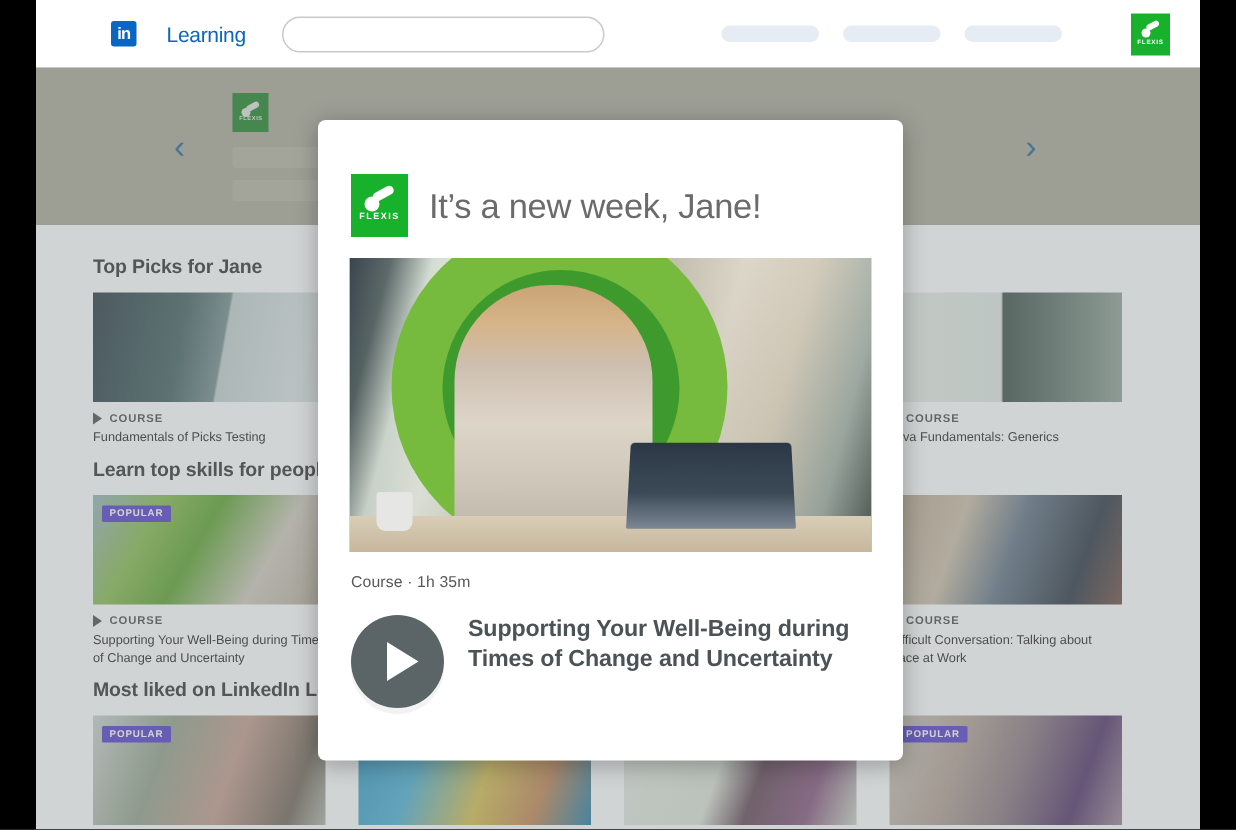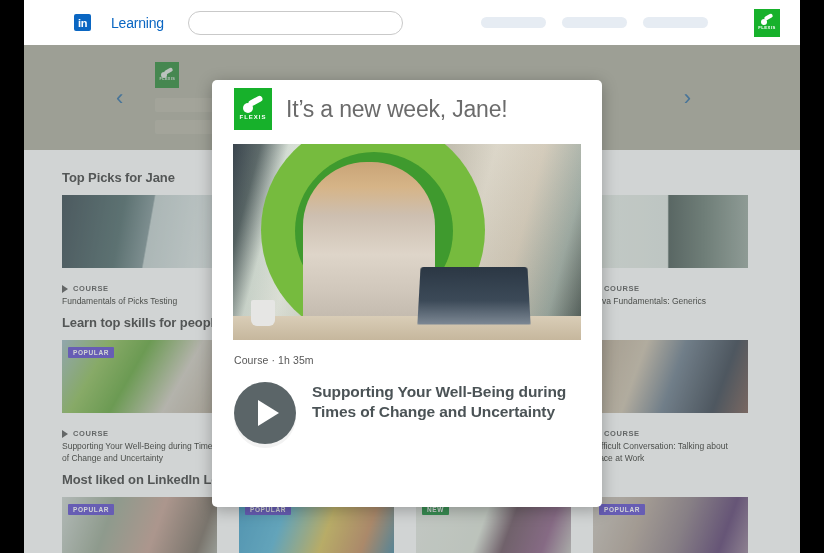--- a/index.html
+++ b/index.html
@@ -162,21 +162,21 @@
   }
   .card { width: 155px; }
   .thumb {
     position: relative;
     width: 155px; height: 73px;
     overflow: hidden;
     background: #cfd3d0;
   }
   .card-meta {
     display: flex; align-items: center; gap: 5px;
-    margin-top: 16px;
+    margin-top: 6px;
   }
   .play-tri {
     width: 0; height: 0;
     border-left: 6px solid #5a5a5a;
     border-top: 4px solid transparent;
     border-bottom: 4px solid transparent;
   }
   .card-type {
     font-size: 7.5px;
     color: #595959;
@@ -241,21 +241,21 @@
     width: 390px; height: 427px;
     background: #ffffff;
     border-radius: 5px;
     box-shadow: 0 3px 16px rgba(0,0,0,0.28);
     overflow: hidden;
   }
   .modal-head {
     display: flex;
     align-items: center;
     gap: 14px;
-    padding: 8px 22px 14px 22px;
+    padding: 36px 22px 14px 22px;
   }
   .modal-logo {
     width: 38px; height: 42px;
     background: #17b12b;
     display: flex; flex-direction: column;
     align-items: center; justify-content: center;
     gap: 2px;
     flex: none;
   }
   .modal-logo .fx-mark { width: 20px; height: 14px; position: relative; }

